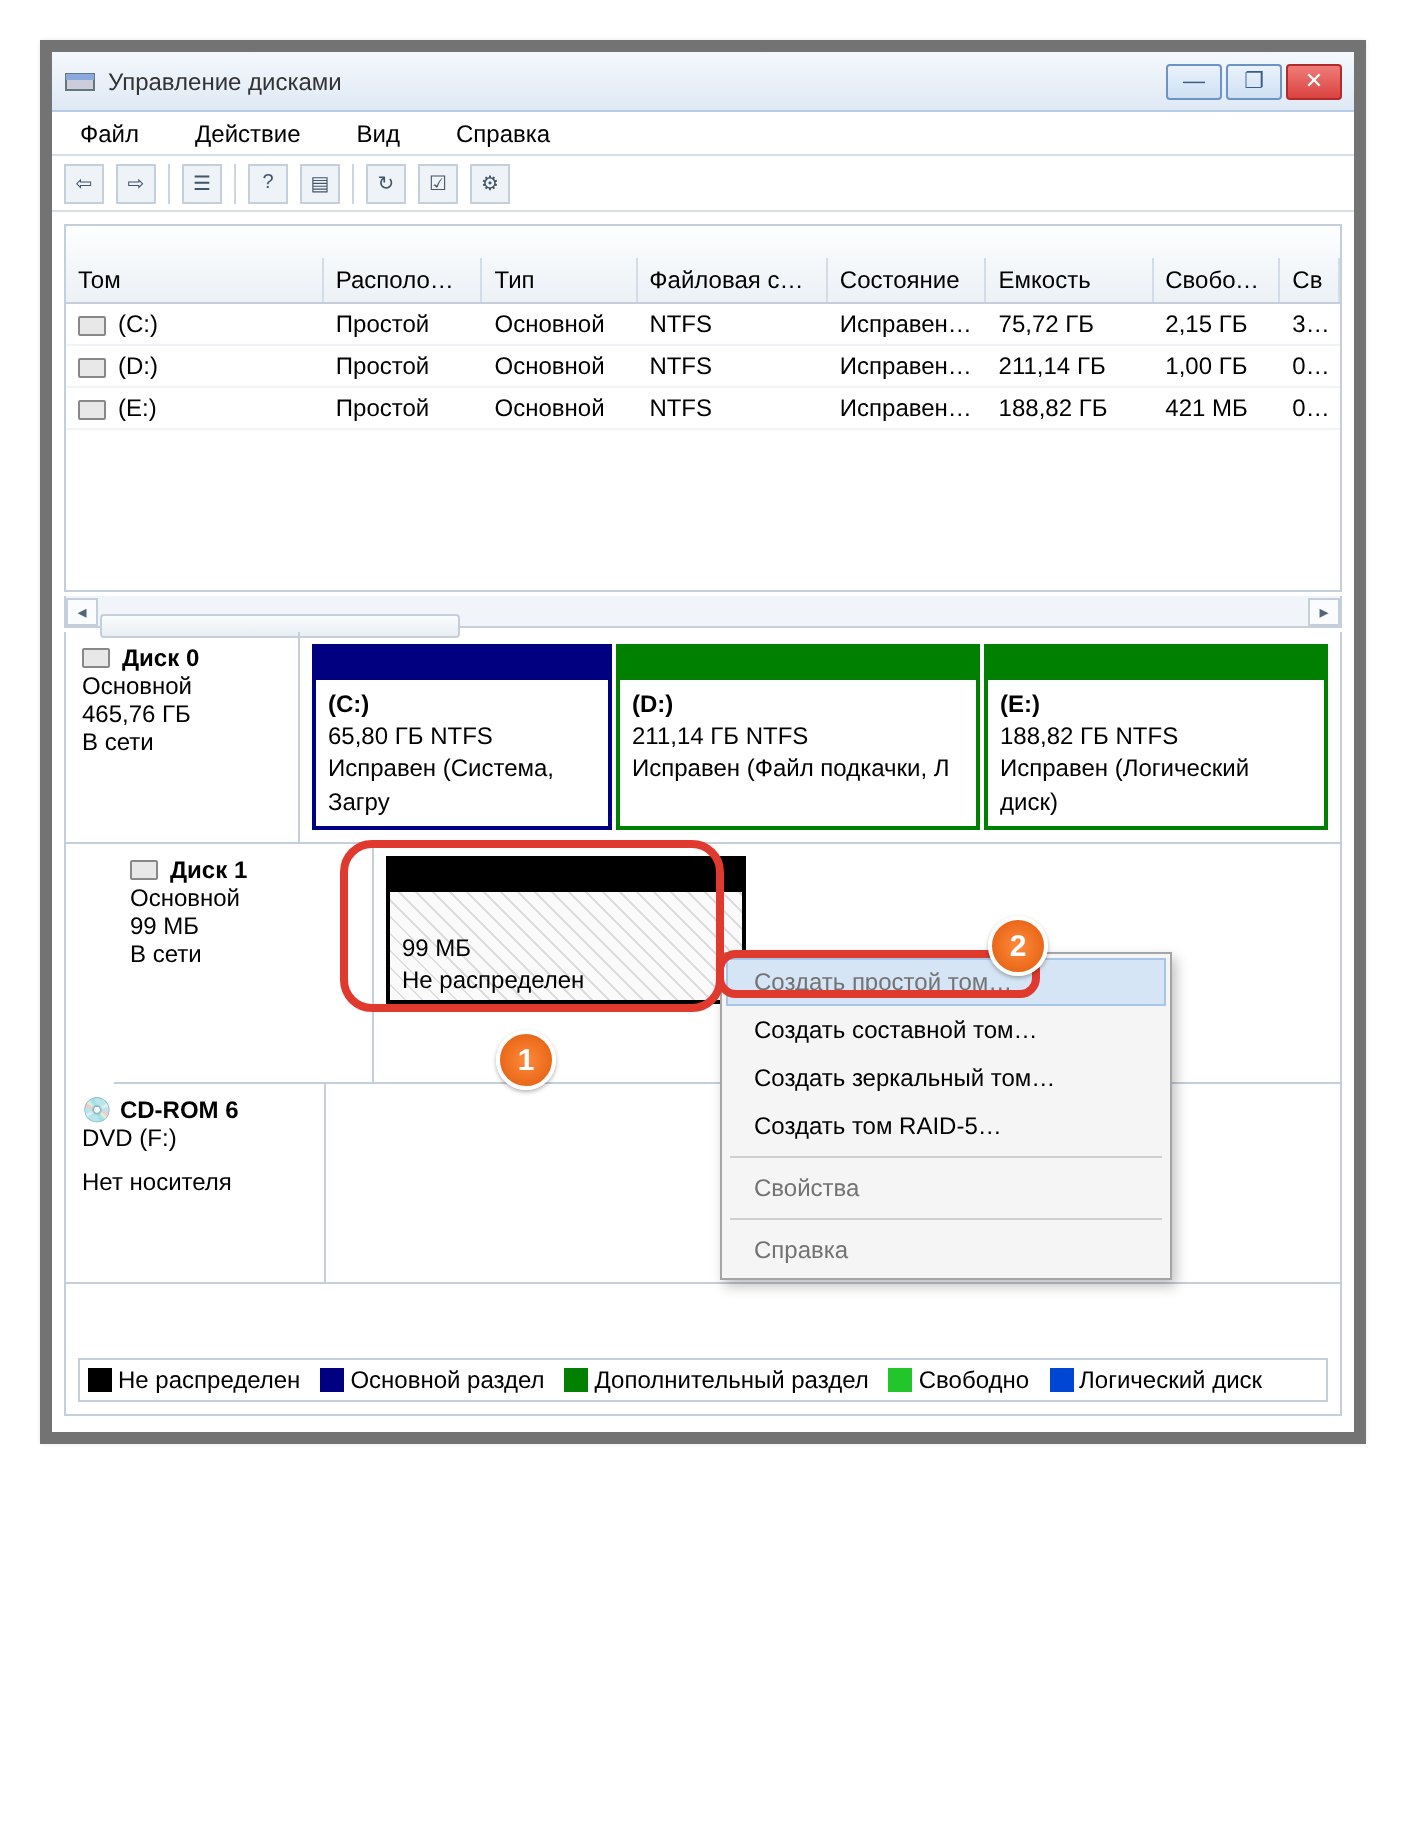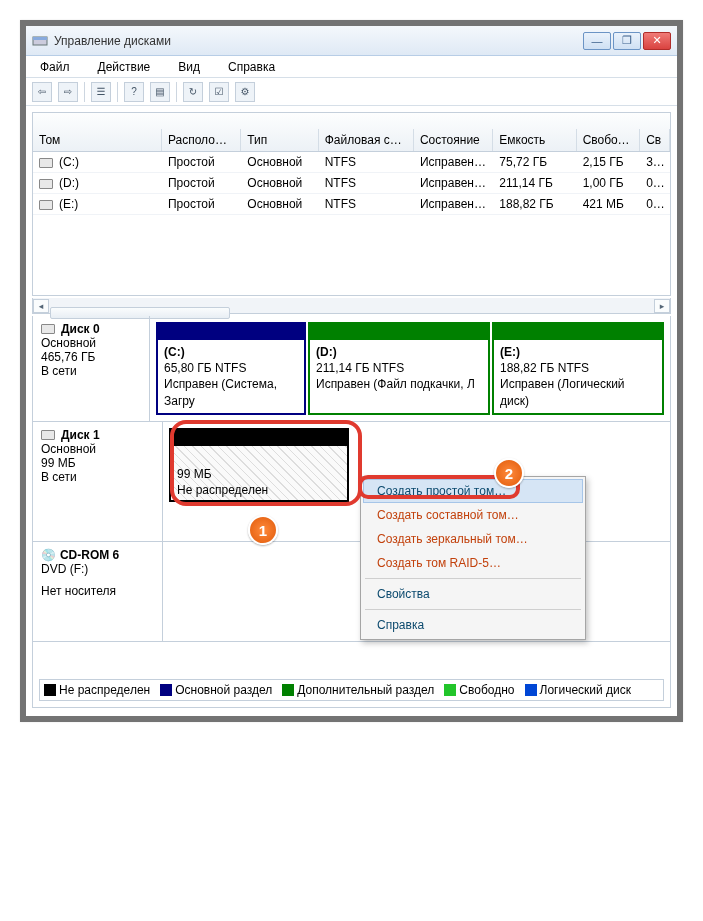--- a/index.html
+++ b/index.html
@@ -42,32 +42,32 @@
   .diskinfo .dname{ font-weight:bold; display:flex; align-items:center;}
   .diskparts { flex:1; padding:6px; display:flex; gap:2px; }
   .part { border:2px solid #000080; position:relative; }
   .part .pbar{ height:16px; background:#000080;}
   .part .plabel{ padding:4px 6px; line-height:1.35; }
   .part.green{ border-color:#008000;} .part.green .pbar{background:#008000;}
   .part.unalloc{ border-color:#000; } .part.unalloc .pbar{background:#000;}
   .hatch{ background: repeating-linear-gradient(45deg,#fafafa,#fafafa 5px,#ddd 5px,#ddd 6px); }
 
   .d0p1{flex:0 0 150px} .d0p2{flex:0 0 182px} .d0p3{flex:0 0 172px}
-  .d1h{ height:120px;}
+  .d1h{ height:120px;margin-left:24px;}
   .d1 .diskparts{ align-items:flex-start; }
 
   .callout1{ position:absolute; left:144px; top:394px; width:192px; height:86px; border:4px solid #e03a2f; border-radius:16px; pointer-events:none; }
   .callout2{ position:absolute; left:332px; top:449px; width:162px; height:24px; border:4px solid #e03a2f; border-radius:10px; pointer-events:none; }
   .badge{ position:absolute; width:30px; height:30px; border-radius:50%; background: radial-gradient(#ff8a3c,#e05a0a); border:2px solid #fff; box-shadow:0 1px 2px rgba(0,0,0,.3); color:#fff; font-weight:bold; font-size:15px; display:flex;align-items:center;justify-content:center;}
   .badge1{ left:222px; top:489px;} .badge2{ left:468px; top:432px;}
 
   .ctxmenu{ position:absolute; left:334px; top:450px; width:226px; background:#f5f5f5; border:1px solid #a5a5a5; box-shadow:2px 3px 6px rgba(0,0,0,.25); padding:2px;}
-  .ctxmenu .mi{ padding:5px 14px; color:#0c4a6e;}
+  .ctxmenu .mi{ padding:5px 14px; color:#737373;}
   .ctxmenu .mi.hov{ background:#d6e5f5; border:1px solid #a6c5e8; padding:4px 13px;}
-  .ctxmenu .mi.dis{ color:#c2410c;}
+  .ctxmenu .mi.dis{ color:#000000;}
   .ctxmenu .sep{ height:1px; background:#cfcfcf; margin:3px 2px;}
 
   .legend{ position:absolute; left:6px; right:6px; bottom:6px; height:22px; border:1px solid #c4cfdb; display:flex; align-items:center; padding:0 4px; gap:10px; background:#fff;}
   .legend .sw{ width:12px; height:12px; margin-right:3px; vertical-align:-2px; display:inline-block;}
   .sw.k{background:#000} .sw.b{background:#000080} .sw.g{background:#008000} .sw.lg{background:#22c52a} .sw.bl{background:#0046d5}
 </style>
 </head>
 <body>
 
 <div class="page">

